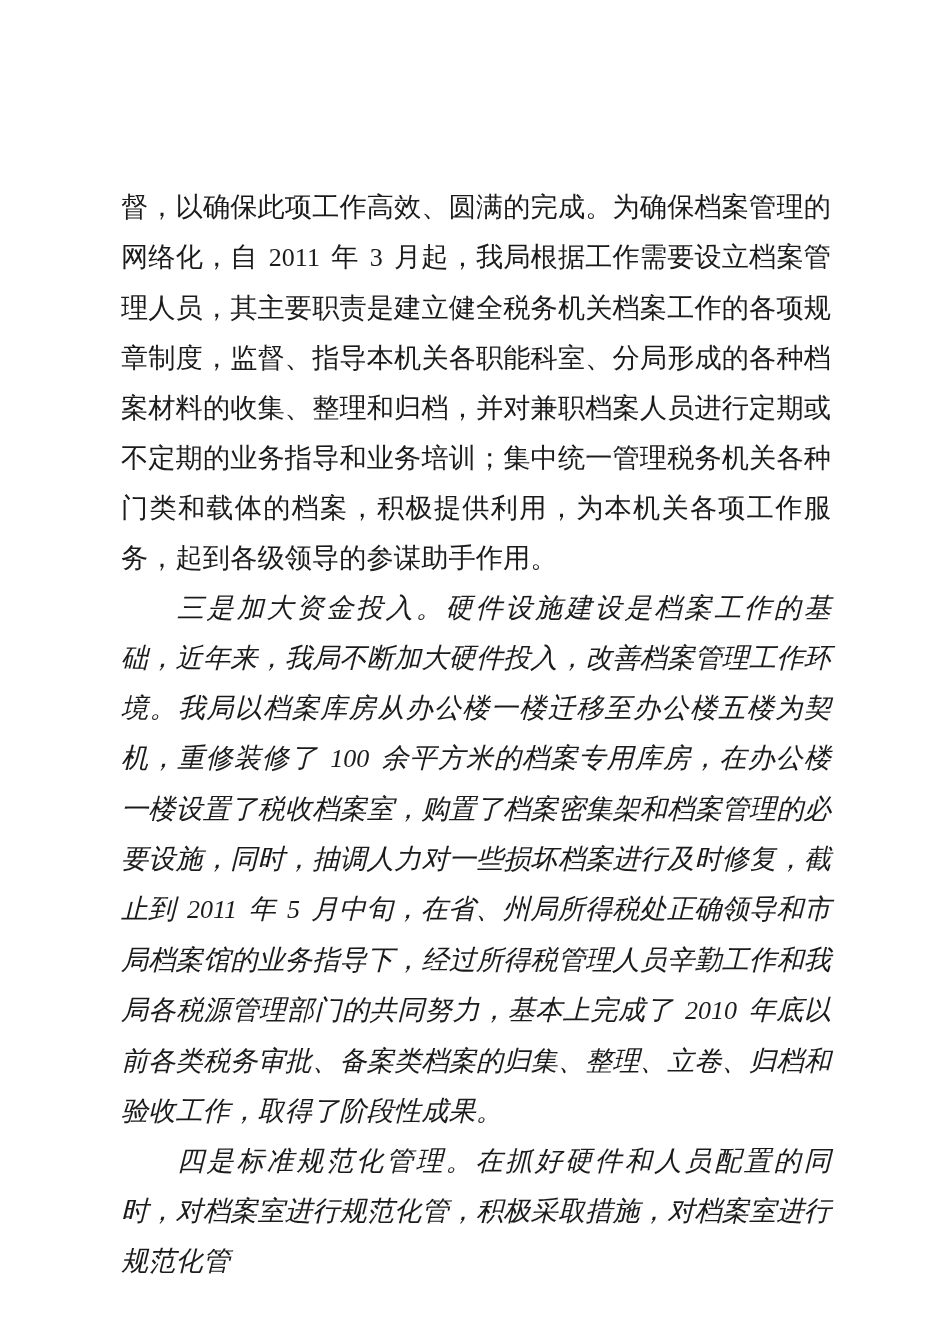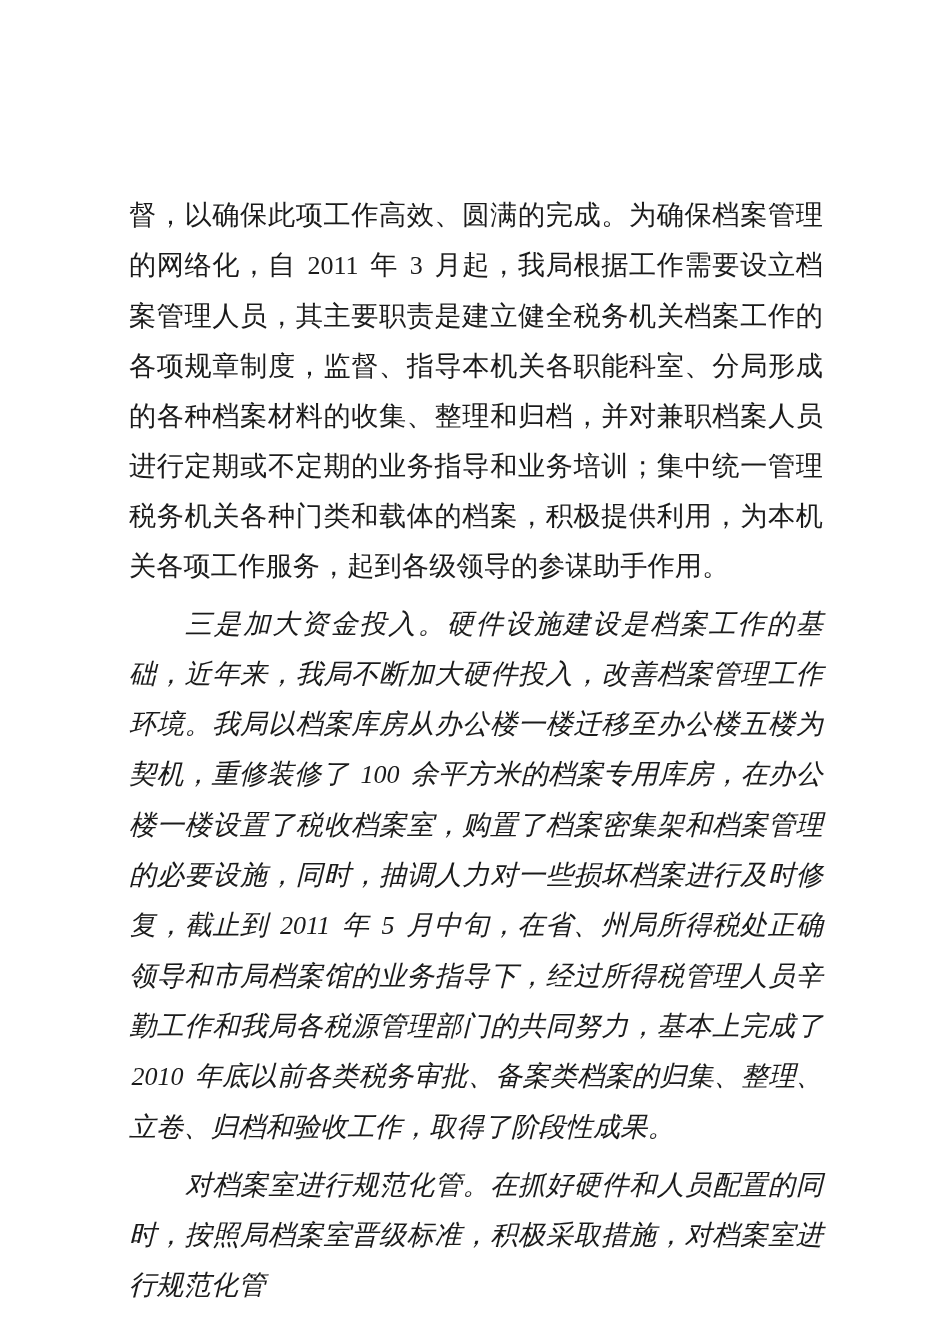--- a/index.html
+++ b/index.html
@@ -19,21 +19,21 @@
   }
 
   .text-column {
     position: absolute;
     left: 121px;
     top: 182px;
     width: 710px;
   }
 
   .para {
-    margin: 8px;
+    margin: 0;
     padding: 0;
     font-family: "DejaVu Serif", "Liberation Serif", serif;
     font-size: 27.2px;
     line-height: 50px;
     color: #1b1b1b;
     text-align: justify;
     text-justify: inter-character;
     text-align-last: left;
     letter-spacing: 0.1px;
     word-break: break-all;
@@ -56,16 +56,16 @@
 </head>
 <body>
 
 <div class="page">
   <div class="text-column">
 
     <p class="para">督，以确保此项工作高效、圆满的完成。为确保档案管理的网络化，自 <span class="num">2011</span> 年 <span class="num">3</span> 月起，我局根据工作需要设立档案管理人员，其主要职责是建立健全税务机关档案工作的各项规章制度，监督、指导本机关各职能科室、分局形成的各种档案材料的收集、整理和归档，并对兼职档案人员进行定期或不定期的业务指导和业务培训；集中统一管理税务机关各种门类和载体的档案，积极提供利用，为本机关各项工作服务，起到各级领导的参谋助手作用。</p>
 
     <p class="para indent">三是加大资金投入。硬件设施建设是档案工作的基础，近年来，我局不断加大硬件投入，改善档案管理工作环境。我局以档案库房从办公楼一楼迁移至办公楼五楼为契机，重修装修了 <span class="num">100</span> 余平方米的档案专用库房，在办公楼一楼设置了税收档案室，购置了档案密集架和档案管理的必要设施，同时，抽调人力对一些损坏档案进行及时修复，截止到 <span class="num">2011</span> 年 <span class="num">5</span> 月中旬，在省、州局所得税处正确领导和市局档案馆的业务指导下，经过所得税管理人员辛勤工作和我局各税源管理部门的共同努力，基本上完成了 <span class="num">2010</span> 年底以前各类税务审批、备案类档案的归集、整理、立卷、归档和验收工作，取得了阶段性成果。</p>
 
-    <p class="para indent">对档案室进行规范化管。在抓好硬件和人员配置的同时，按照局档案室晋级标准，积极采取措施，对档案室进行规范化管</p>
+    <p class="para indent">四是标准规范化管理。在抓好硬件和人员配置的同时，对档案室进行规范化管，积极采取措施，对档案室进行规范化管</p>
 
   </div>
 </div>
 
 </body></html>

